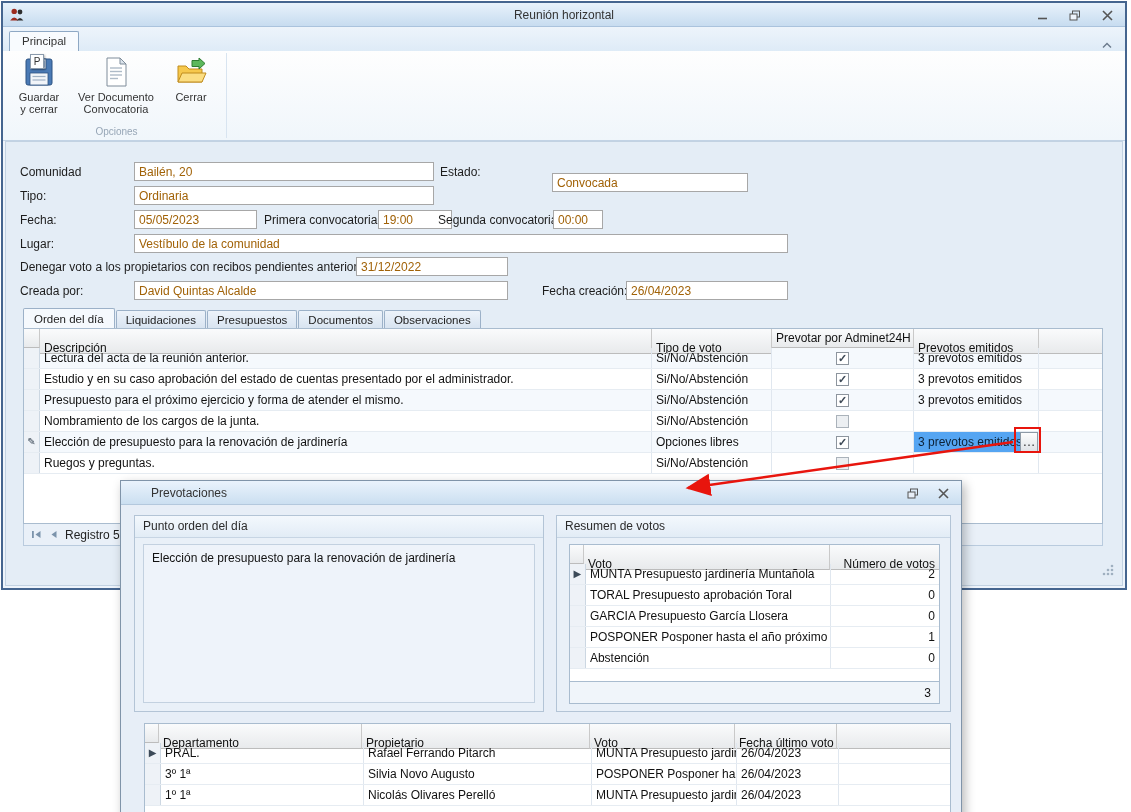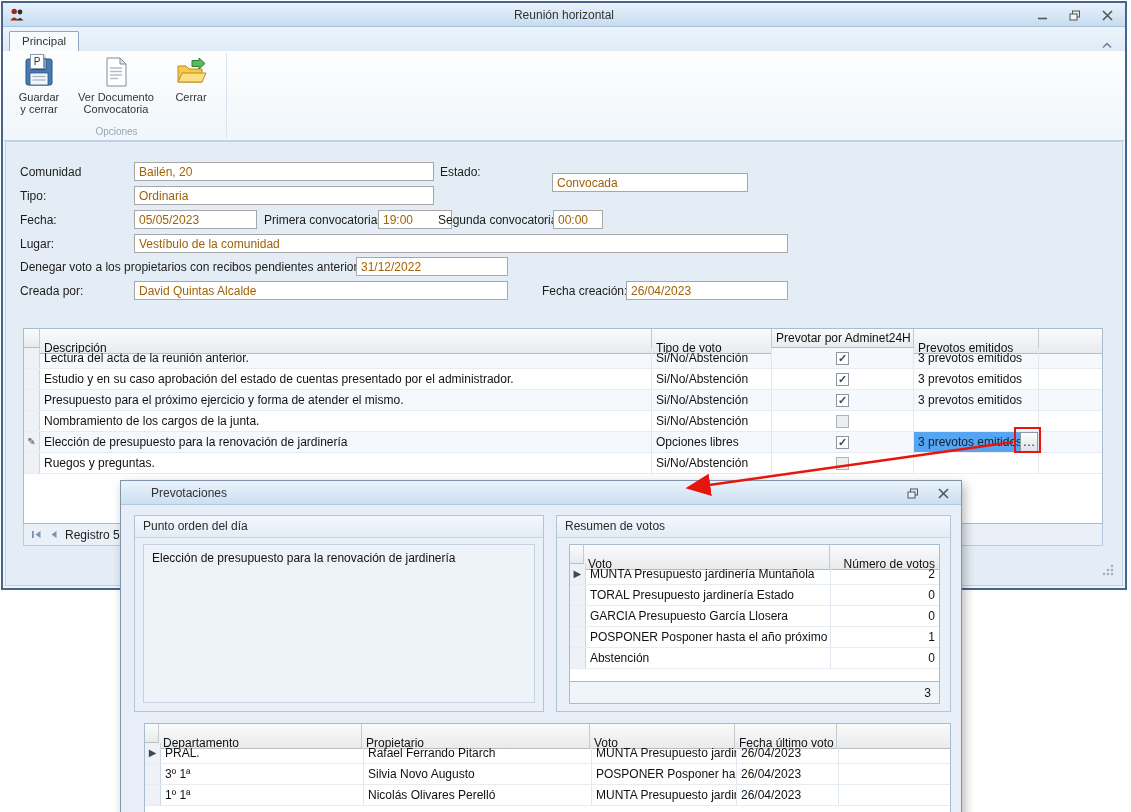--- a/index.html
+++ b/index.html
@@ -197,20 +197,27 @@
       <div class="tb" style="left:128px;top:92px;width:654px">Vestíbulo de la comunidad</div>
 
       <span class="lbl" style="left:14px;top:118px">Denegar voto a los propietarios con recibos pendientes anteriores a:</span>
       <div class="tb" style="left:350px;top:115px;width:152px">31/12/2022</div>
 
       <span class="lbl" style="left:14px;top:142px">Creada por:</span>
       <div class="tb" style="left:128px;top:139px;width:374px">David Quintas Alcalde</div>
       <span class="lbl" style="left:536px;top:142px">Fecha creación:</span>
       <div class="tb" style="left:620px;top:139px;width:162px">26/04/2023</div>
 
+      <div class="doc-tabs">
+        <span class="doc-tab active">Orden del día</span>
+        <span class="doc-tab">Liquidaciones</span>
+        <span class="doc-tab">Presupuestos</span>
+        <span class="doc-tab">Documentos</span>
+        <span class="doc-tab">Observaciones</span>
+      </div>
 
       <div class="dxgrid" id="main-grid">
         <div class="ghead">
           <span class="gh ind"></span>
           <span class="gh c-desc">Descripción</span>
           <span class="gh c-tipo">Tipo de voto</span>
           <span class="gh c-check" style="justify-content:flex-start;padding:2px 4px">Prevotar por Adminet24H</span>
           <span class="gh c-prev">Prevotos emitidos</span>
           <span class="gh c-fill"></span>
         </div>
@@ -339,21 +346,21 @@
           <span class="gh rv-voto">Voto</span>
           <span class="gh rv-num">Número de votos</span>
         </div>
         <div class="grow">
           <span class="gc ind rv-ind">▶</span>
           <span class="gc rv-voto">MUNTA Presupuesto jardinería Muntañola</span>
           <span class="gc rv-num">2</span>
         </div>
         <div class="grow">
           <span class="gc ind rv-ind"></span>
-          <span class="gc rv-voto">TORAL Presupuesto jardinería Estado</span>
+          <span class="gc rv-voto">TORAL Presupuesto aprobación Toral</span>
           <span class="gc rv-num">0</span>
         </div>
         <div class="grow">
           <span class="gc ind rv-ind"></span>
           <span class="gc rv-voto">GARCIA Presupuesto García Llosera</span>
           <span class="gc rv-num">0</span>
         </div>
         <div class="grow">
           <span class="gc ind rv-ind"></span>
           <span class="gc rv-voto">POSPONER Posponer hasta el año próximo</span>

